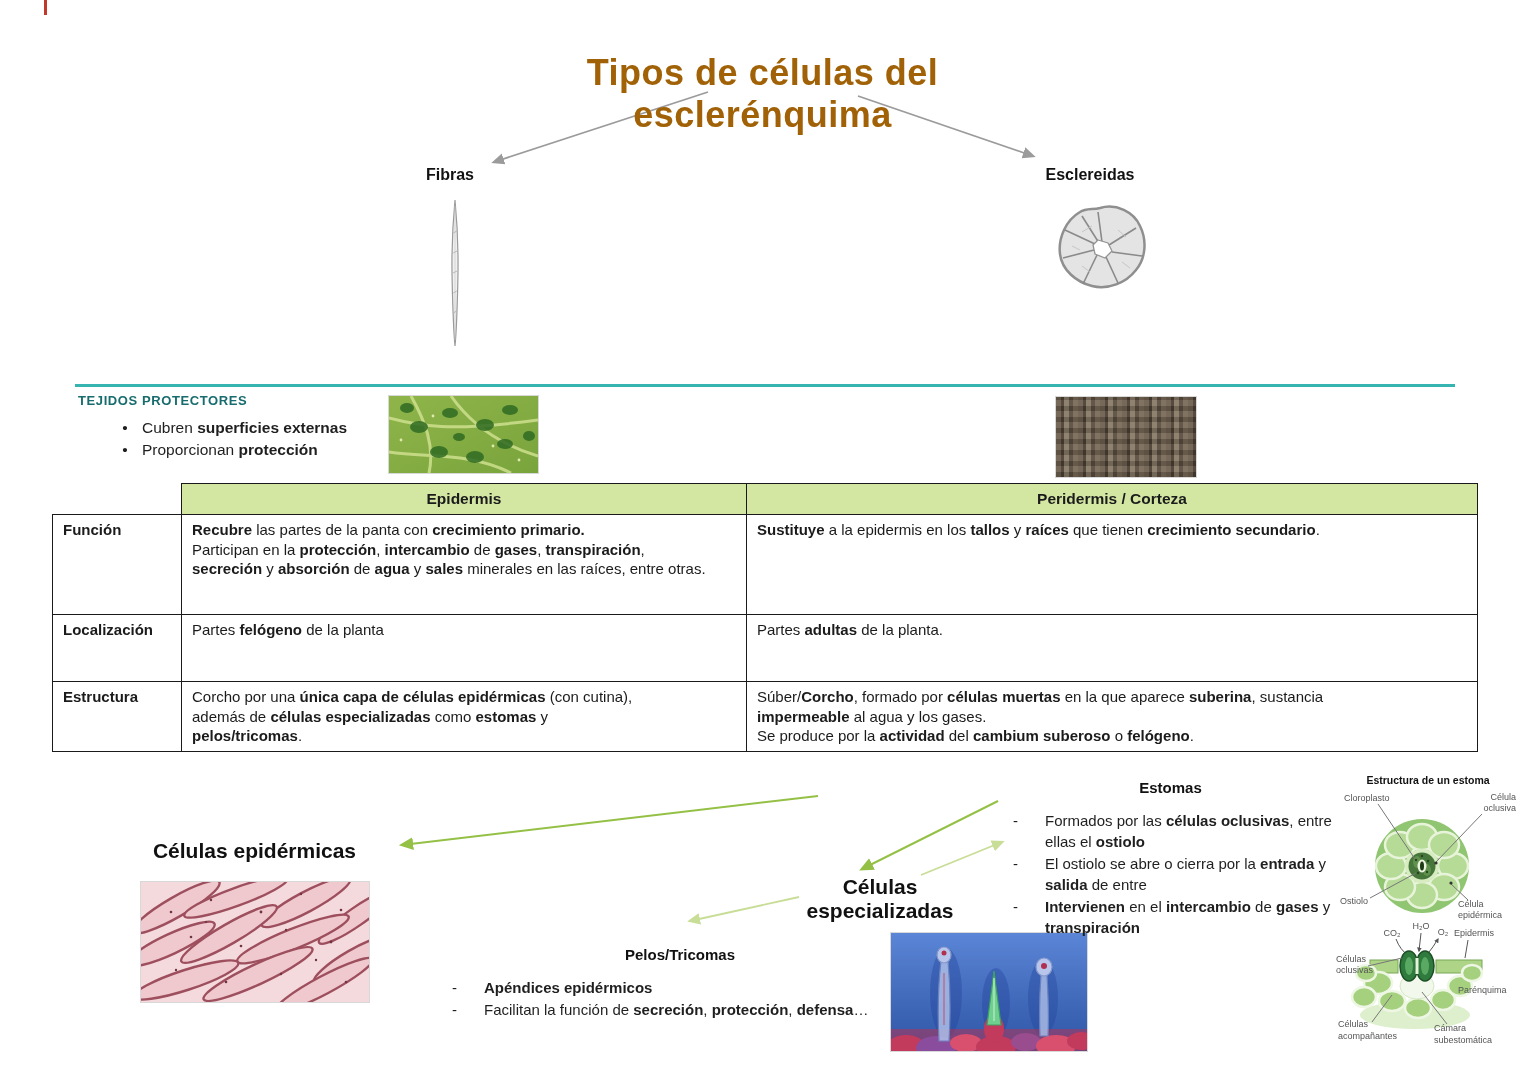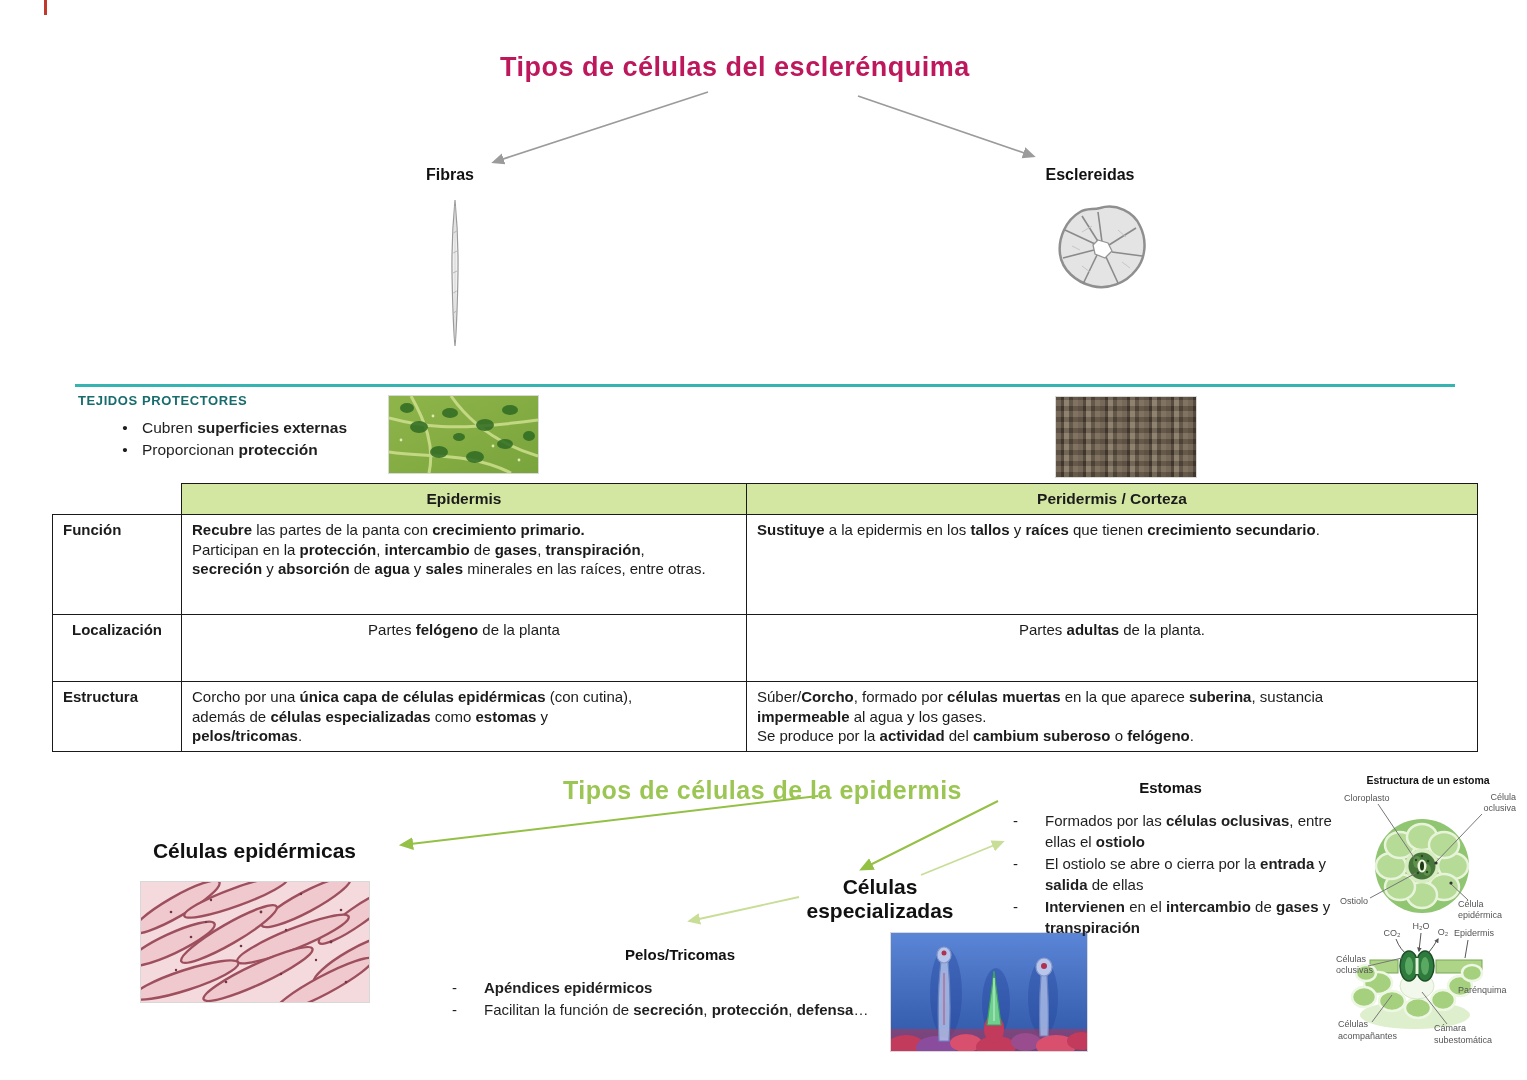--- a/index.html
+++ b/index.html
@@ -3,22 +3,22 @@
 <meta charset="utf-8">
 <title>Apuntes - Tejidos vegetales</title>
 <style>
   html,body{margin:0;padding:0;background:#ffffff;}
   .page{position:relative;width:1527px;height:1080px;background:#fff;overflow:hidden;
         font-family:"Liberation Sans","DejaVu Sans",sans-serif;color:#1f1f1f;}
   .abs{position:absolute;}
   svg text{font-family:"Liberation Sans","DejaVu Sans",sans-serif;}
 
   
-  .main-title{left:500px;top:52px;width:525px;font-size:27px;font-weight:800;
-              color:#be185d;letter-spacing:.5px;}
+  .main-title{left:500px;top:52px;width:525px;text-align:center;font-size:36px;font-weight:800;
+              color:#a16207;letter-spacing:.5px;}
   .green-title{left:540px;top:776px;width:445px;text-align:center;font-size:25px;font-weight:800;
                color:#9cc653;letter-spacing:.5px;}
   .branch-label{font-weight:bold;font-size:16px;text-align:center;color:#111;}
 
   
   .teal-line{left:75px;top:384px;width:1380px;height:2.5px;background:#35b4b1;}
   .protect-heading{left:78px;top:393px;font-size:13px;font-weight:bold;color:#186c6d;letter-spacing:.6px;}
   .protect-bullets{left:108px;top:417px;width:300px;font-size:15.5px;line-height:22px;}
   .pbullet{display:flex;}
   .pbullet .dot{width:34px;flex:none;text-align:center;}
@@ -175,35 +175,34 @@
           <tr>
         <td class="blank"></td>
         <td class="head">Epidermis</td>
         <td class="head">Peridermis / Corteza</td>
       </tr>
       <tr style="height:100px;margin-top:24px;">
         <td class="rowlabel">Función</td>
         <td><b>Recubre</b><span> las partes de la panta con </span><b>crecimiento primario.</b><br><span>Participan en la </span><b>protección</b><span>, </span><b>intercambio</b><span> de </span><b>gases</b><span>, </span><b>transpiración</b><span>,</span><br><b>secreción</b><span> y </span><b>absorción</b><span> de </span><b>agua</b><span> y </span><b>sales</b><span> minerales en las raíces, entre otras.</span></td>
         <td><b>Sustituye</b><span> a la epidermis en los </span><b>tallos</b><span> y </span><b>raíces</b><span> que tienen </span><b>crecimiento secundario</b><span>.</span></td>
       </tr>
-      <tr style="height:67px;text-align:center;">
+      <tr style="height:67px;">
         <td class="rowlabel">Localización</td>
         <td><span>Partes </span><b>felógeno</b><span> de la planta</span></td>
         <td><span>Partes </span><b>adultas</b><span> de la planta.</span></td>
       </tr>
       <tr style="height:68px;margin-top:20px;">
         <td class="rowlabel">Estructura</td>
         <td><span>Corcho por una </span><b>única capa de células epidérmicas</b><span> (con cutina),</span><br><span>además de </span><b>células especializadas</b><span> como </span><b>estomas</b><span> y</span><br><b>pelos/tricomas</b><span>.</span></td>
         <td><span>Súber/</span><b>Corcho</b><span>, formado por </span><b>células muertas</b><span> en la que aparece </span><b>suberina</b><span>, sustancia</span><br><b>impermeable</b><span> al agua y los gases.</span><br><span>Se produce por la </span><b>actividad</b><span> del </span><b>cambium suberoso</b><span> o </span><b>felógeno</b><span>.</span></td>
       </tr>
     </tbody>
       </table>
   </div>
 
-  <div class="abs green-title">Tipos de células de la epidermis</div>
 
   <div class="abs cell-label" style="left:141px;top:839px;width:227px;">Células epidérmicas</div>
 
   <svg class="abs photo" style="left:140px;top:881px;" width="228" height="120" viewBox="0 0 228 120">
     <rect width="228" height="120" fill="#f5dadd"></rect>
     <g fill="#f0c9cf" stroke="#9e4f5e" stroke-width="2.4">
       <ellipse cx="35" cy="25" rx="50" ry="10" transform="rotate(-30 35 25)"></ellipse>
       <ellipse cx="95" cy="15" rx="55" ry="9" transform="rotate(-20 95 15)"></ellipse>
       <ellipse cx="165" cy="20" rx="50" ry="10" transform="rotate(-28 165 20)"></ellipse>
       <ellipse cx="215" cy="35" rx="45" ry="9" transform="rotate(-35 215 35)"></ellipse>
@@ -290,21 +289,21 @@
   </svg>
 
   <div class="abs sub-head" style="left:1003px;top:779px;width:335px;">Estomas</div>
   <div class="abs dash-list" style="left:1003px;top:810px;width:335px;">
     <div class="dash-item">
         <span class="dash">-</span>
         <span class="txt"><span>Formados por las </span><b>células oclusivas</b><span>, entre ellas el </span><b>ostiolo</b></span>
       </div>
     <div class="dash-item">
         <span class="dash">-</span>
-        <span class="txt"><span>El ostiolo se abre o cierra por la </span><b>entrada</b><span> y </span><b>salida</b><span> de ellas</span></span>
+        <span class="txt"><span>El ostiolo se abre o cierra por la </span><b>entrada</b><span> y </span><b>salida</b><span> de entre</span></span>
       </div>
     <div class="dash-item">
         <span class="dash">-</span>
         <span class="txt"><b>Intervienen</b><span> en el </span><b>intercambio</b><span> de </span><b>gases</b><span> y </span><b>transpiración</b></span>
       </div>
   </div>
 
   <svg class="abs" style="left:1330px;top:770px;" width="197" height="295" viewBox="0 0 197 295">
     <defs>
       <marker id="ah-dim" viewBox="0 0 10 10" refX="6" refY="5" markerWidth="6" markerHeight="6" orient="auto">

